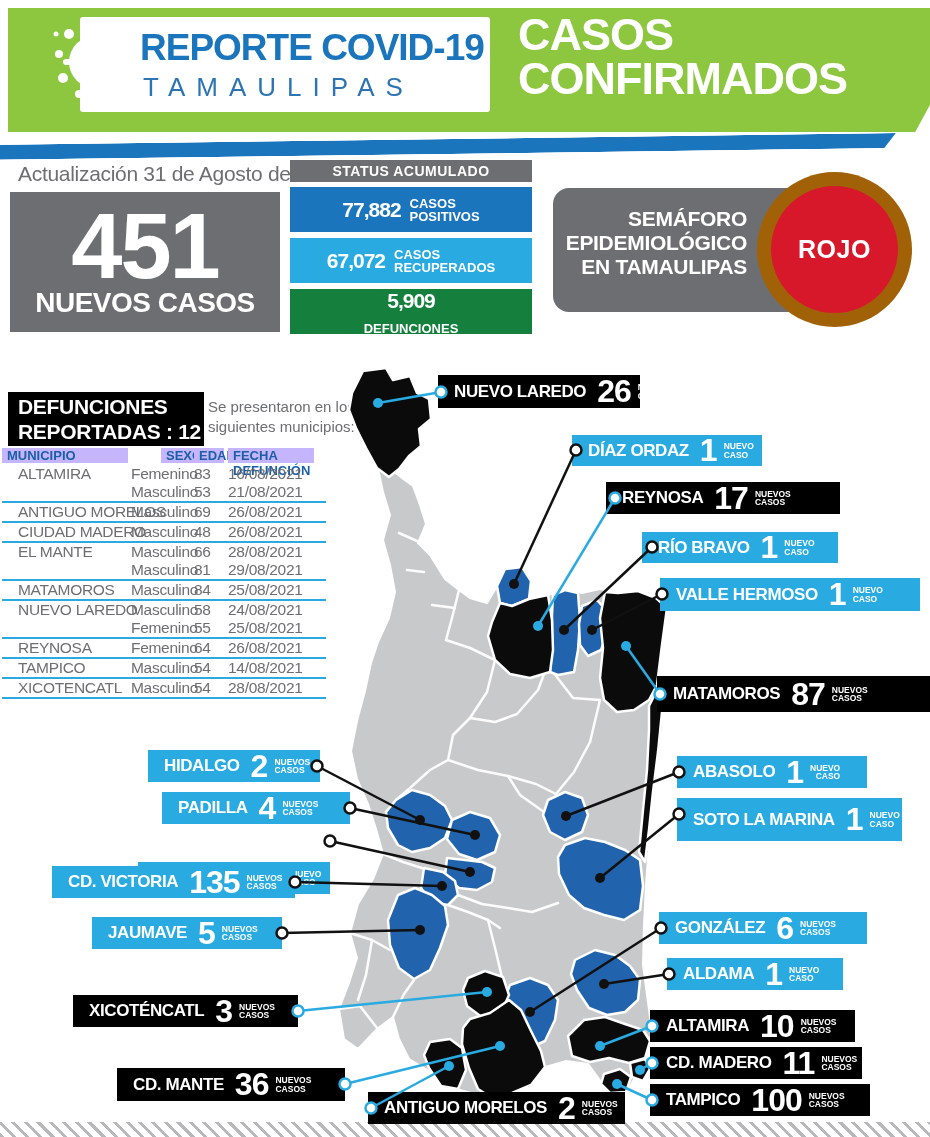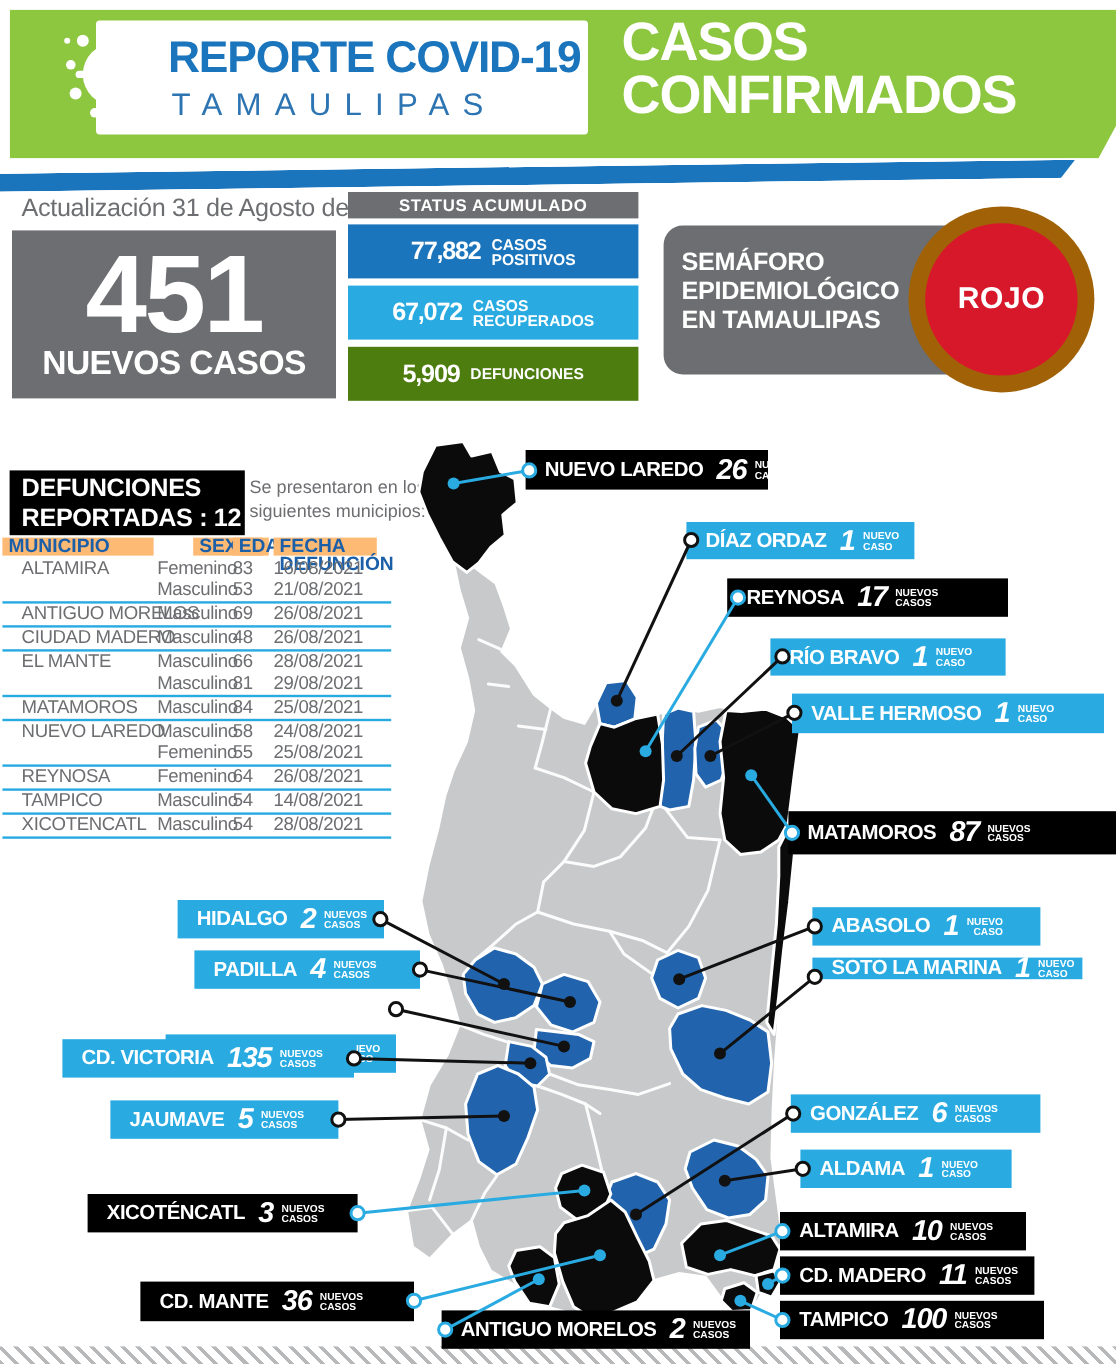--- a/index.html
+++ b/index.html
@@ -19,67 +19,67 @@
 
   
   .update-label{left:18px;top:162px;font-size:21px;color:#6d6e71;white-space:nowrap;letter-spacing:-0.3px;}
   .newcases-box{left:10px;top:192px;width:270px;height:140px;background:#6d6e71;color:#fff;
                 display:flex;flex-direction:column;align-items:center;justify-content:center;}
   .newcases-num{font-size:92px;font-weight:bold;line-height:0.9;letter-spacing:-2px;}
   .newcases-lab{font-size:28px;font-weight:bold;letter-spacing:-0.5px;}
   .status-hdr{left:290px;top:160px;width:242px;height:22px;background:#6d6e71;color:#fff;
               font-size:14px;font-weight:bold;text-align:center;line-height:22px;letter-spacing:0.5px;}
   .status-bar{left:290px;width:242px;height:45px;display:flex;align-items:center;justify-content:center;color:#fff;gap:9px;}
-  .sb1{top:187px;background:#1b75bc;} .sb2{top:238px;background:#29abe2;} .sb3{top:289px;background:#4d7c0f;}
+  .sb1{top:187px;background:#1b75bc;} .sb2{top:238px;background:#29abe2;} .sb3{top:289px;background:#15803d;flex-direction:column;}
   .sval{font-size:21px;font-weight:bold;letter-spacing:-1px;}
   .slab{font-size:13px;font-weight:bold;line-height:13px;}
 
   
   .sem-box{left:553px;top:188px;width:258px;height:124px;background:#6d6e71;border-radius:16px;}
-  .sem-text{left:568px;top:207px;width:200px;text-align:left;color:#fff;font-size:21px;font-weight:bold;line-height:1.14;letter-spacing:-0.3px;}
+  .sem-text{left:547px;top:207px;width:200px;text-align:right;color:#fff;font-size:21px;font-weight:bold;line-height:1.14;letter-spacing:-0.3px;}
   .sem-ring{left:757px;top:172px;width:155px;height:155px;background:#a16207;border-radius:50%;}
   .sem-red{position:absolute;left:14px;top:14px;right:14px;bottom:14px;background:#d7182b;border-radius:50%;
            display:flex;align-items:center;justify-content:center;color:#fff;font-size:25px;font-weight:bold;letter-spacing:0.5px;}
 
   
   .def-box{left:8px;top:392px;width:196px;height:54px;background:#000;color:#fff;font-size:21px;font-weight:bold;
            line-height:1.18;padding:3px 0 0 10px;box-sizing:border-box;letter-spacing:-0.3px;}
   .def-note{left:208px;top:397px;font-size:15px;color:#6d6e71;line-height:1.3;}
-  .th{top:448px;height:15px;background:#fdba74;color:#1b5fa8;font-size:16px;font-weight:bold;
+  .th{top:448px;height:15px;background:#c4b5fd;color:#1b5fa8;font-size:13px;font-weight:bold;
       line-height:15px;padding-left:5px;box-sizing:border-box;letter-spacing:0;}
   .th-mun{left:2px;width:126px;} .th-sex{left:131px;width:58px;margin-left:30px;} .th-eda{left:194px;width:30px;} .th-fec{left:228px;width:86px;}
   .def-table{left:2px;top:465px;width:324px;}
   .def-row{display:grid;grid-template-columns:113px 63px 34px auto;height:18px;line-height:18px;
            font-size:15.5px;color:#6d6e71;padding-left:16px;letter-spacing:-0.3px;}
   .def-row.divider{border-bottom:2px solid #29abe2;}
   .def-row span{overflow:visible;white-space:nowrap;}
 
   
   .map-svg{left:0;top:0;z-index:1;}
   .line-svg{left:0;top:0;z-index:3;pointer-events:none;}
 
   
   .pill{position:absolute;display:flex;align-items:center;color:#fff;padding:0 10px 0 16px;box-sizing:border-box;z-index:2;}
   .pill.black{background:#000;} .pill.blue{background:#29abe2;}
   .pname{font-weight:bold;font-size:17px;letter-spacing:-0.4px;white-space:nowrap;}
-  .pnum{font-weight:bold;font-size:24px;margin-left:11px;letter-spacing:-1px;font-style:italic;}
+  .pnum{font-weight:bold;font-size:32px;margin-left:11px;letter-spacing:-1px;}
   .pcap{display:flex;flex-direction:column;font-size:8.5px;font-weight:bold;line-height:8.5px;margin-left:7px;}
   .p0{left:438px;top:375px;width:202px;height:33px;}
   .p1{left:572px;top:435px;width:190px;height:31px;}
   .p2{left:606px;top:482px;width:234px;height:32px;}
   .p3{left:642px;top:532px;width:196px;height:31px;}
   .p4{left:660px;top:578px;width:260px;height:33px;}
   .p5{left:657px;top:676px;width:273px;height:36px;}
   .p6{left:148px;top:750px;width:172px;height:32px;}
   .p7{left:162px;top:792px;width:188px;height:32px;}
   .p8{left:138px;top:862px;width:192px;height:32px;gap:16px;}
   .p9{left:52px;top:866px;width:243px;height:32px;}
   .p10{left:92px;top:917px;width:190px;height:32px;}
   .p11{left:677px;top:756px;width:190px;height:32px;text-align:right;}
-  .p12{left:677px;top:798px;width:225px;height:18px;justify-content:space-between;}
+  .p12{left:677px;top:798px;width:225px;height:43px;justify-content:space-between;}
   .p13{left:659px;top:912px;width:208px;height:32px;}
   .p14{left:667px;top:958px;width:176px;height:32px;}
   .p15{left:73px;top:995px;width:225px;height:32px;}
   .p16{left:117px;top:1068px;width:228px;height:33px;}
   .p17{left:368px;top:1092px;width:257px;height:32px;}
   .p18{left:650px;top:1010px;width:205px;height:32px;}
   .p19{left:650px;top:1047px;width:212px;height:32px;}
   .p20{left:650px;top:1084px;width:220px;height:32px;}
 
   .hatch{left:0;top:1122px;width:930px;height:15px;

